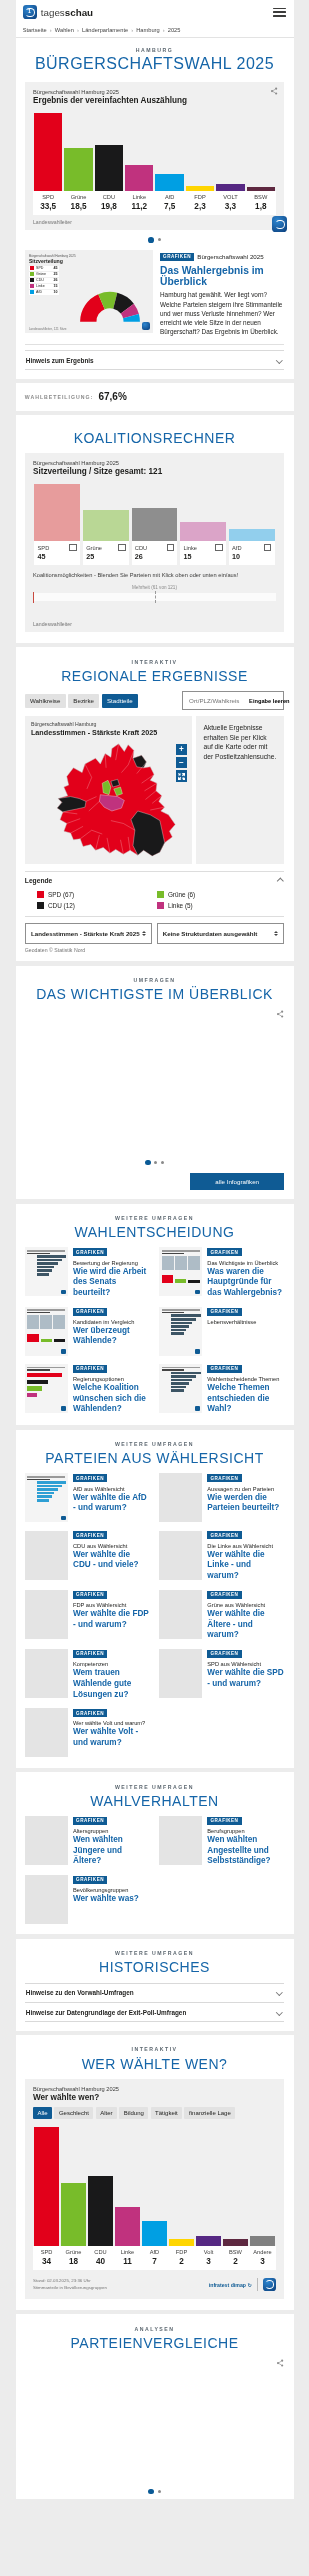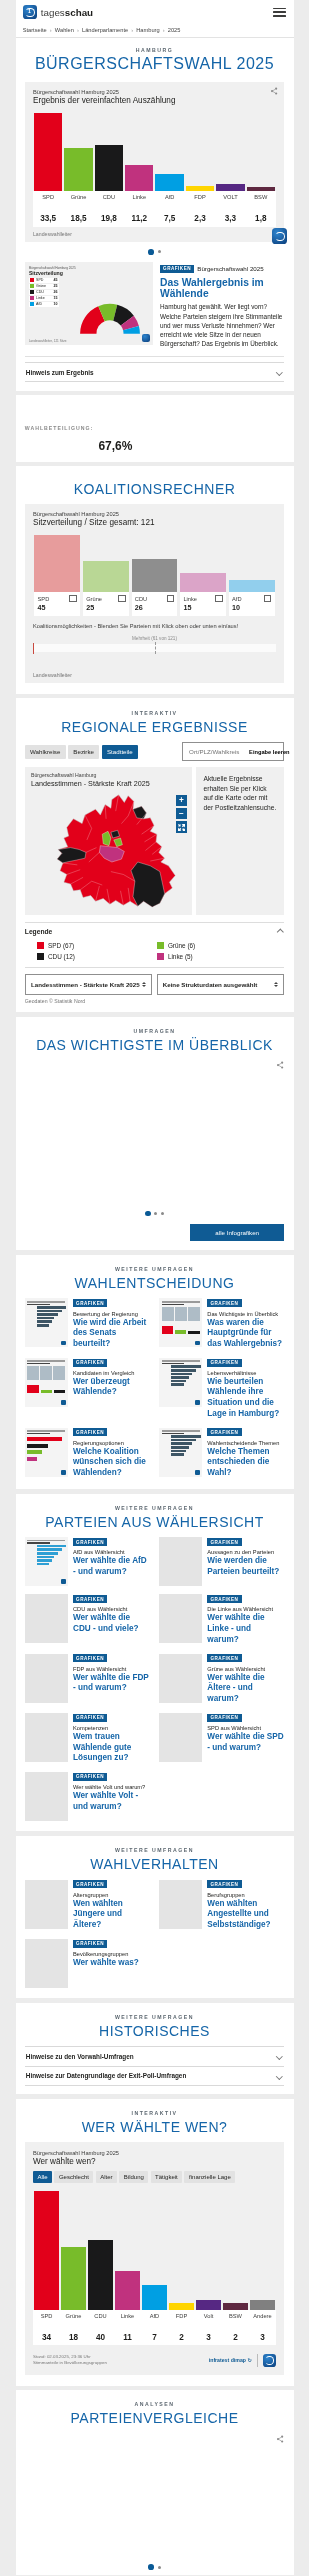--- a/index.html
+++ b/index.html
@@ -22,33 +22,33 @@
   .crumb-sep{color:#999;}
   
   .kicker{font-size:5.2px;letter-spacing:1.5px;color:#5c6770;text-align:center;font-weight:bold;}
   .hero{padding:8.2px 0 6.2px;}
   .hero-title{font-size:16px;font-weight:300;letter-spacing:0.5px;color:#1565a8;text-align:center;margin-top:2.1px;}
   h2.sec-title{font-size:14px;font-weight:300;letter-spacing:0.5px;color:#1565a8;text-align:center;margin:3.1px 0 7.2px;}
   .sec-head{padding-top:11.3px;}
   
   .gcard{background:#f0f0f0;margin:3.1px 9.3px 0;padding:7.2px 8.2px 5.2px;position:relative;}
   .card-kicker{font-size:5.7px;color:#3c3c3b;}
-  .card-title{font-size:8.2px;font-weight:normal;margin-top:1px;}
+  .card-title{font-size:8.2px;font-weight:bold;margin-top:1px;}
   .share-ic{position:absolute;top:5.2px;right:6.2px;width:8.2px;height:8.2px;}
   .share-abs{position:relative;height:12.4px;margin:0 9.3px;}
   .share-abs .share-ic{top:1px;right:0;}
   .src{font-size:5.2px;color:#777;margin-top:4.1px;}
   
   .chart{position:relative;margin-top:8.2px;}
   .bar-row{display:flex;align-items:flex-end;}
   .bar-col{flex:1;display:flex;flex-direction:column;justify-content:flex-end;min-width:0;}
   .bar{margin:0 1px;}
   .blab{background:#fff;text-align:center;padding:2.6px 0 3.6px;}
   .blab .nm{font-size:5.7px;color:#3c3c3b;display:block;}
-  .blab .vl{font-size:8.2px;font-weight:bold;display:block;margin-top:14px;}
+  .blab .vl{font-size:8.2px;font-weight:bold;display:block;margin-top:2px;}
   .koal .bar-col{margin:0 1.5px;}
   .koal .bar{margin:0;}
   .koal .blab{text-align:left;padding:2.6px 3.1px 3.6px;}
   .koal .nmrow{display:flex;justify-content:space-between;align-items:center;}
   .koal .nm{font-size:5.7px;}
   .koal .vl{font-size:7.2px;font-weight:bold;margin-top:1px;display:block;}
   .cbx{width:5.7px;height:5.7px;border:0.5px solid #666;background:#fff;display:inline-block;}
   .hint{font-size:5.7px;color:#3c3c3b;margin-top:7.2px;}
   .maj-lab{font-size:4.6px;color:#8a8a8a;text-align:center;margin-top:7.2px;}
   .maj-track{position:relative;height:8.2px;background:#fbfbfb;margin-top:2.1px;}
@@ -82,21 +82,21 @@
   .acc{margin:5.2px 9.3px 0;}
   .acc-row{display:flex;justify-content:space-between;align-items:center;border-top:0.5px solid #d9d9d9;padding:5.7px 1px;}
   .acc-row:last-child{border-bottom:0.5px solid #d9d9d9;}
   .acc-lab{font-size:6.4px;font-weight:bold;}
   .chev{width:3.6px;height:3.6px;border-right:0.8px solid #777;border-bottom:0.8px solid #777;transform:rotate(45deg);margin-right:2.1px;}
   .chev.up{transform:rotate(-135deg);}
   .pad-b{padding-bottom:8.2px;}
   
   .turnout{display:flex;align-items:center;gap:5.2px;padding:8.2px 9.3px;}
   .to-lab{font-size:5.2px;letter-spacing:1px;color:#8a8a8a;font-weight:bold;}
-  .to-val{font-size:12px;font-weight:bold;margin-top:36px;}
+  .to-val{font-size:10px;font-weight:bold;}
   
   .reg-bar{display:flex;justify-content:space-between;align-items:center;margin:6.2px 9.3px 0;}
   .tabs{display:flex;gap:2.6px;}
   .tab{background:#e2e2e2;color:#1d1d1b;font-size:6.2px;padding:3.6px 5.2px;border-radius:1px;}
   .tab.on{background:#0f5b94;color:#fff;}
   .searchbox{display:flex;align-items:center;border:0.5px solid #8f8f8f;background:#fff;height:17.5px;padding:0 4.1px;width:92px;}
   .search-in{border:0;outline:0;font-size:6.2px;width:52px;font-family:inherit;color:#1d1d1b;}
   .clear-btn{font-size:5.7px;font-weight:bold;border:0;background:none;white-space:nowrap;}
   .map-zone{display:flex;gap:4.1px;margin:5.2px 9.3px 0;}
   .map-card{flex:1.55;background:#f0f0f0;position:relative;padding:5.2px 6.2px;min-height:131px;}
@@ -300,21 +300,21 @@
             <path d="M60.7 27.0 A62 62 0 0 1 100.1 23.9 L91.8 56.8 A28 28 0 0 0 74.0 58.2 Z" fill="#78bc2a"></path>
             <path d="M100.1 23.9 A62 62 0 0 1 134.4 46.5 L107.3 67.1 A28 28 0 0 0 91.8 56.8 Z" fill="#19191a"></path>
             <path d="M134.4 46.5 A62 62 0 0 1 144.9 68.1 L112.1 76.8 A28 28 0 0 0 107.3 67.1 Z" fill="#c0327e"></path>
             <path d="M144.9 68.1 A62 62 0 0 1 147.0 84.0 L113.0 84.0 A28 28 0 0 0 112.1 76.8 Z" fill="#009fe3"></path>
           </svg>
         <div class="ov-cap">Landeswahlleiter, 121 Sitze</div>
         <div class="ov-logo"></div>
       </div>
       <div class="ov-body">
         <span class="badge">GRAFIKEN</span><span class="ov-kick">Bürgerschaftswahl 2025</span>
-        <div class="ov-title">Das Wahlergebnis im Wählende</div>
+        <div class="ov-title">Das Wahlergebnis im Überblick</div>
         <div class="ov-text">Hamburg hat gewählt. Wer liegt vorn? Welche Parteien steigern ihre Stimmanteile und wer muss Verluste hinnehmen? Wer erreicht wie viele Sitze in der neuen Bürgerschaft? Das Ergebnis im Überblick.</div>
       </div>
     </a>
 
     <div class="hr18"></div>
     <div class="acc pad-b">
       <div class="acc-row">
         <span class="acc-lab">Hinweis zum Ergebnis</span>
         <span class="chev"></span>
       </div>
@@ -587,21 +587,21 @@
             <div class="tl"></div>
             <div class="tl" style="width: 60%; background: rgb(68, 68, 68);"></div>
             <div class="hb" style="width: 78%;"></div>
             <div class="hb" style="width: 66%;"></div>
             <div class="hb" style="width: 56%;"></div>
             <div class="hb" style="width: 47%;"></div>
             <div class="hb" style="width: 40%;"></div>
             <div class="hb" style="width: 33%;"></div>
             <div style="position: absolute; right: 2.1px; bottom: 2.1px; width: 4.6px; height: 4.6px; background: rgb(15, 91, 148); border-radius: 1px;"></div>
           </div>
-          <div class="t-body"><span class="badge">GRAFIKEN</span><div class="t-kick">Lebensverhältnisse</div><div class="t-title">Wie beurteilen Wählende ihre Situation und die Lage in Hamburg?</div></div>
+          <div class="t-body"><span class="badge">GRAFIKEN</span><div class="t-kick">Lebensverhältnisse</div></div>
         </a>
         <a class="teaser">
           <div class="thumb white">
             <div class="tl"></div>
             <div class="tl" style="width: 60%; background: rgb(68, 68, 68);"></div>
             <div style="height: 4.1px; margin: 2.6px 0px; background: rgb(226, 0, 26); width: 92%;"></div>
             <div style="height: 4.1px; margin: 2.6px 0px; background: rgb(25, 25, 26); width: 55%;"></div>
             <div style="height: 4.1px; margin: 2.6px 0px; background: rgb(120, 188, 42); width: 38%;"></div>
             <div style="height: 4.1px; margin: 2.6px 0px; background: rgb(192, 50, 126); width: 26%;"></div>
             <div style="position: absolute; right: 2.1px; bottom: 2.1px; width: 4.6px; height: 4.6px; background: rgb(15, 91, 148); border-radius: 1px;"></div>

